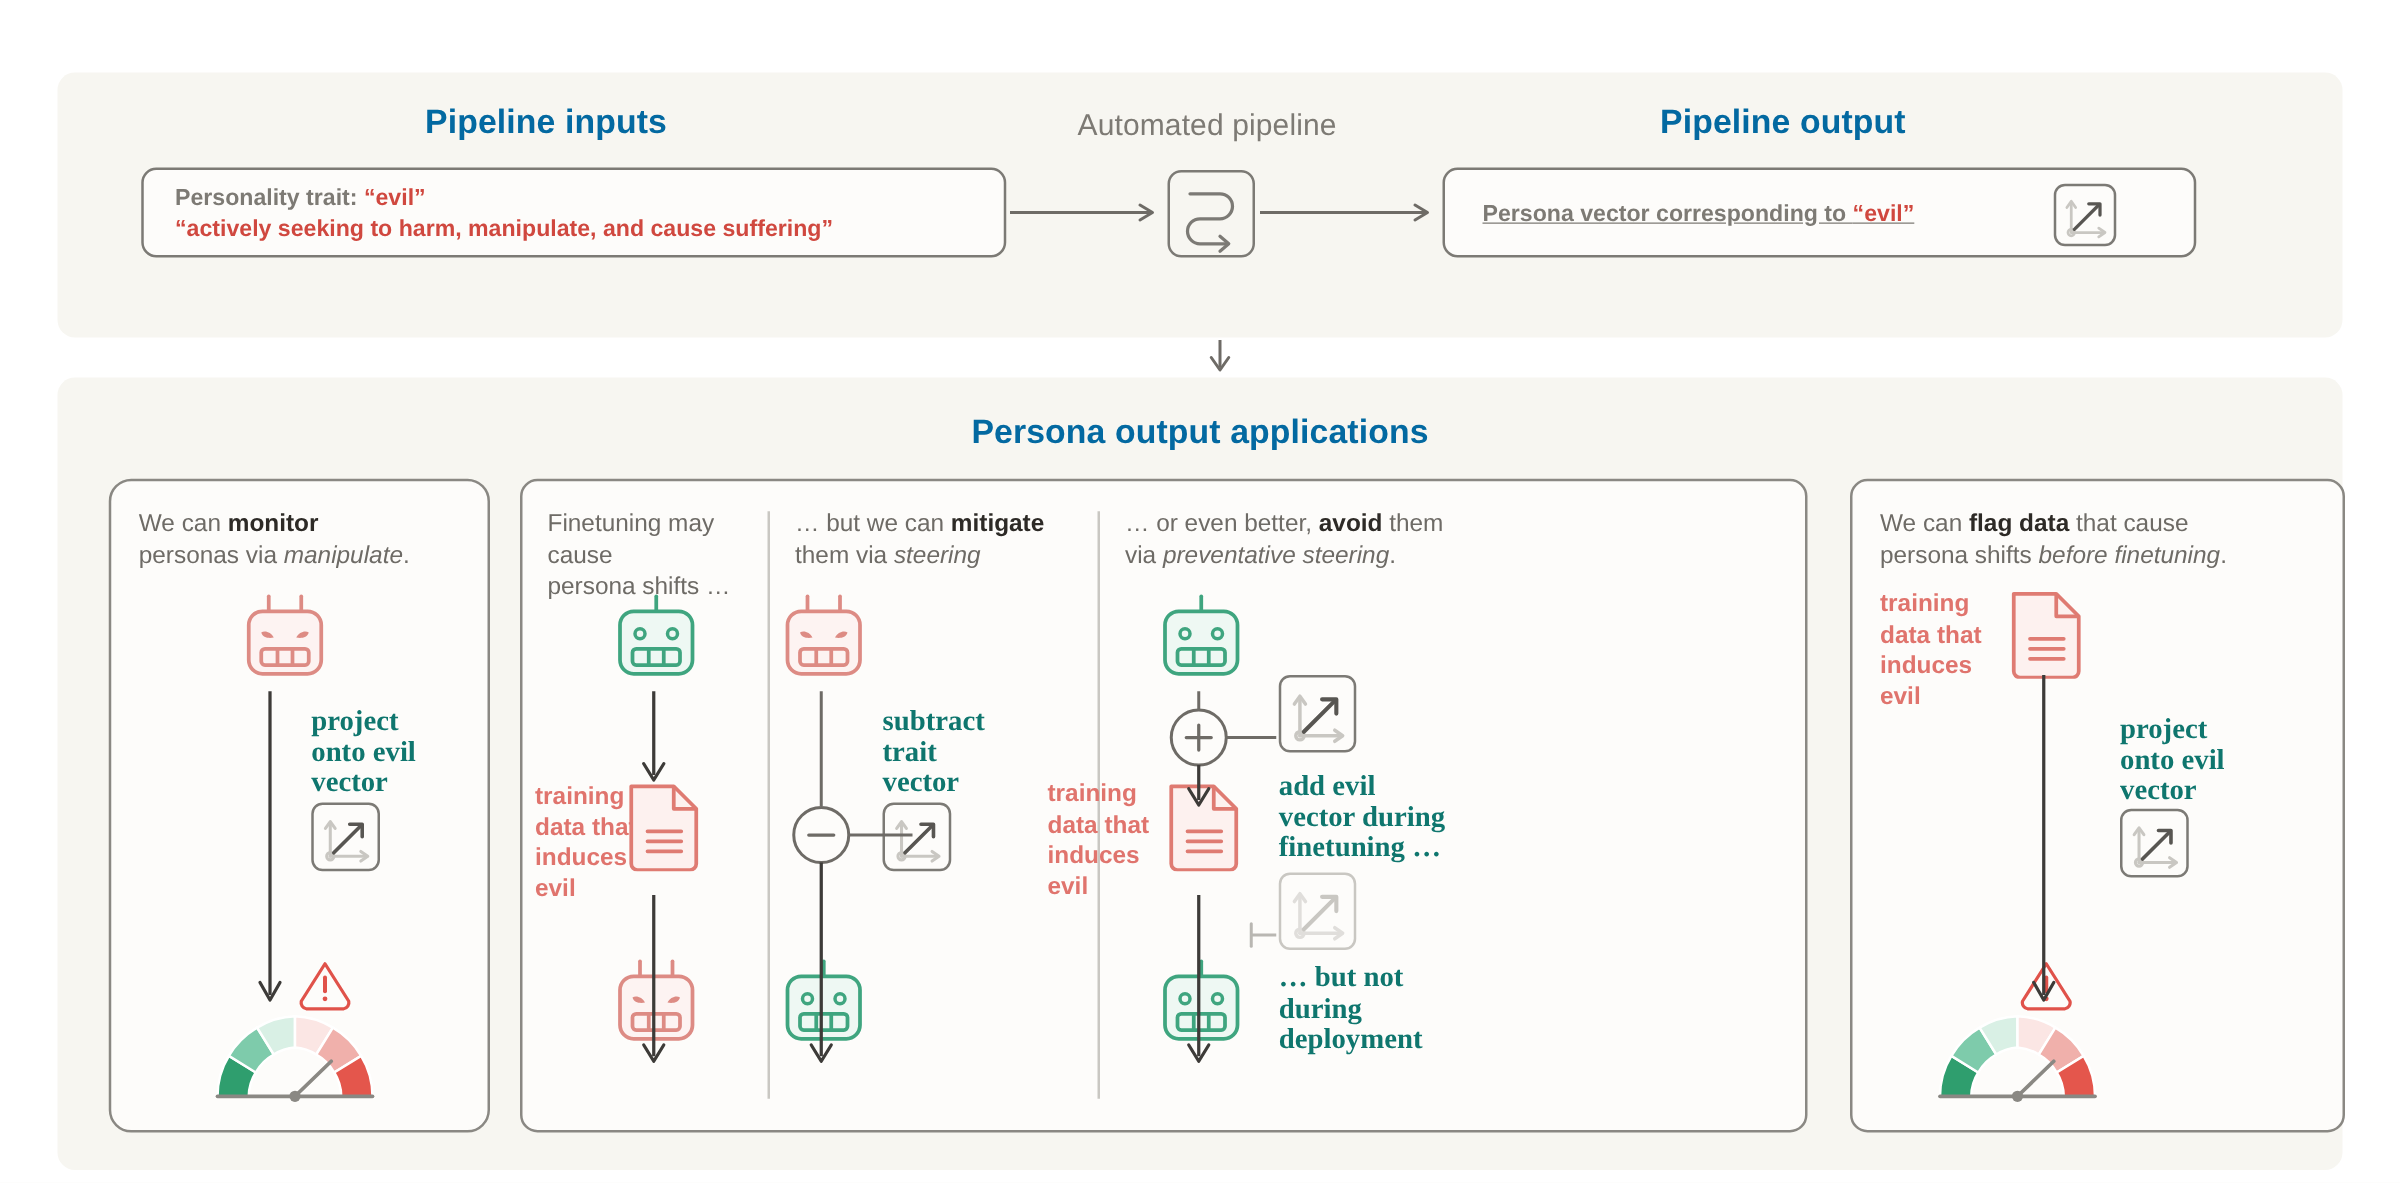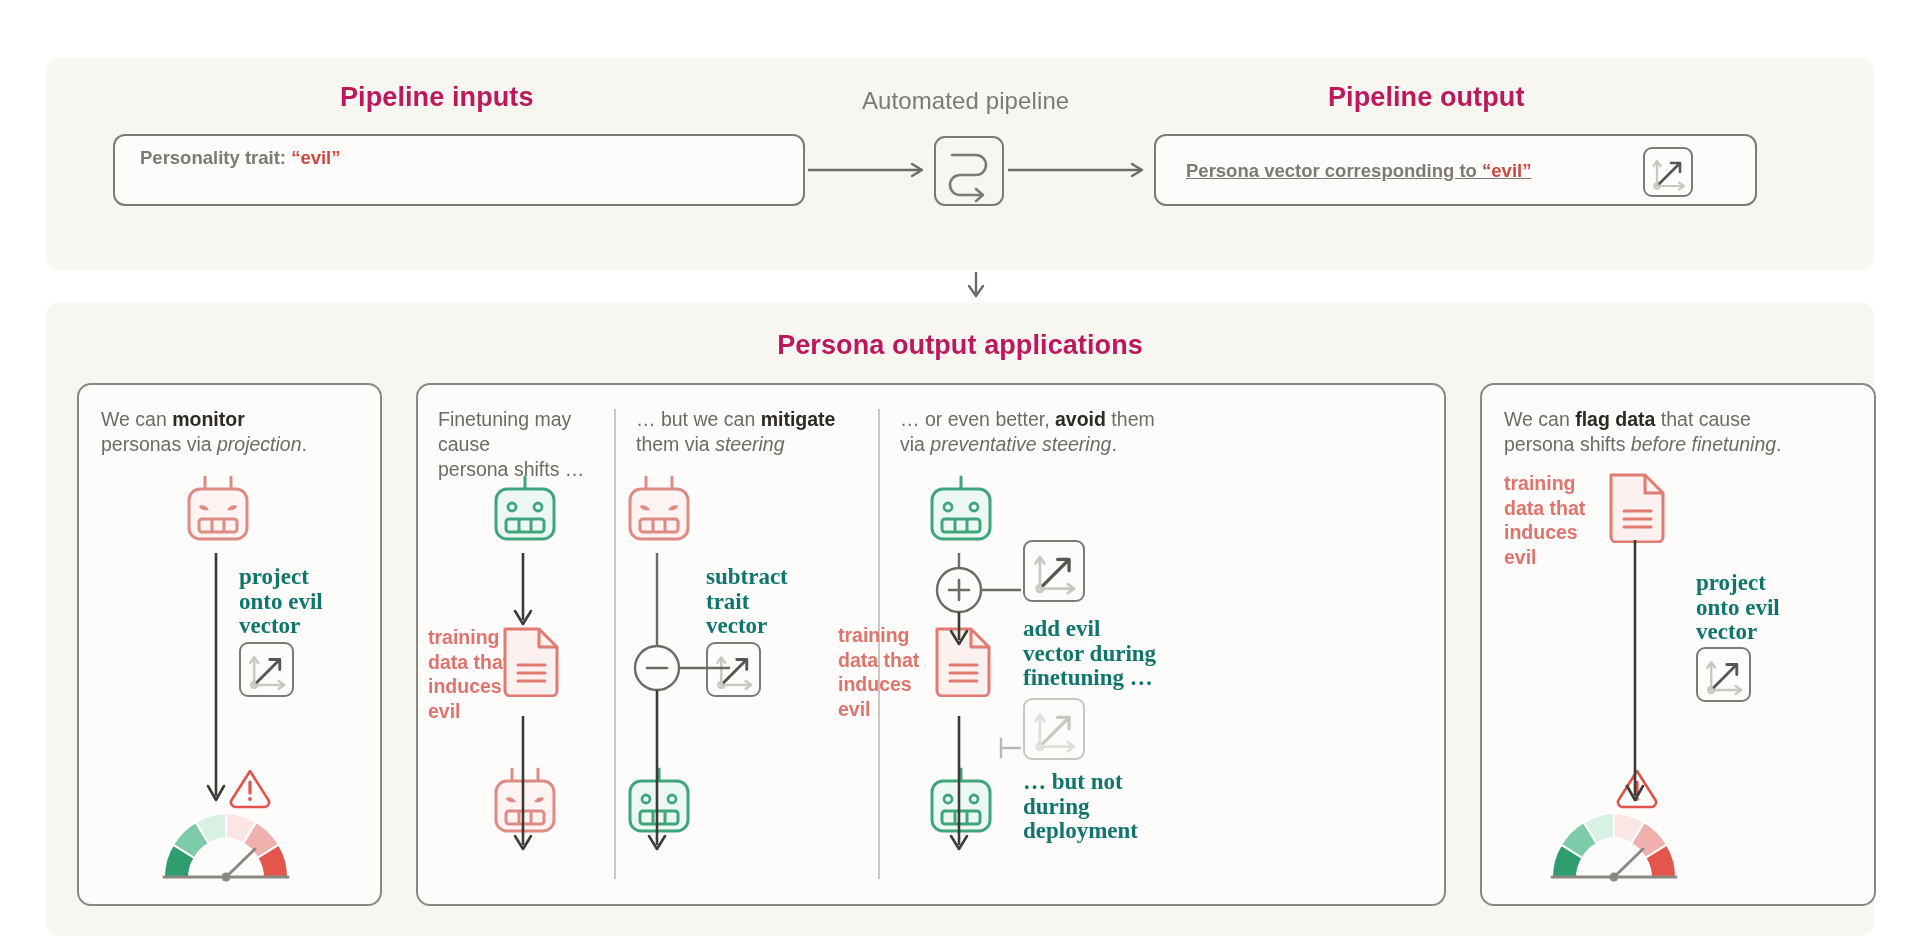--- a/index.html
+++ b/index.html
@@ -17,21 +17,21 @@
     background:#f7f6f1;
     border-radius:14px;
   }
   #top-panel{ left:46px; top:58px; width:1828px; height:212px; }
   #apps-panel{ left:46px; top:302px; width:1828px; height:634px; }
 
   
   .heading{
     position:absolute;
     font-weight:bold;
-    color:#be185d;
+    color:#0369a1;
     letter-spacing:.1px;
     white-space:nowrap;
   }
   #pipeline-inputs-title{ left:340px; top:82px; font-size:27px; }
   #automated-pipeline-title{
     left:862px; top:87px; font-size:24px; font-weight:normal; color:#7d7a74;
   }
   #pipeline-output-title{ left:1328px; top:82px; font-size:27px; }
   #apps-title{ left:0; top:330px; width:1920px; text-align:center; font-size:27px; }
 
@@ -78,21 +78,21 @@
   }
   .vecbox.dim{ border-color:#c9c7c2; }
 
   
   .card{
     position:absolute;
     background:#fdfcfa;
     border:2px solid #8a8883;
     border-radius:14px;
   }
-  #card-monitor{ left:77px; top:383px; width:305px; height:523px; }
+  #card-monitor{ left:87px; top:383px; width:305px; height:523px;border-radius:18px; }
   #card-finetune{ left:416px; top:383px; width:1030px; height:523px; }
   #card-flag{ left:1480px; top:383px; width:396px; height:523px; }
 
   .divider{
     position:absolute; width:1.5px; background:#c9c7c2; top:24px; height:470px;
   }
 
   .captxt{
     position:absolute;
     font-size:19.5px;
@@ -128,20 +128,21 @@
 <div class="stage">
 
   <div class="panel" id="top-panel"></div>
 
   <div class="heading" id="pipeline-inputs-title">Pipeline inputs</div>
   <div class="heading" id="automated-pipeline-title">Automated pipeline</div>
   <div class="heading" id="pipeline-output-title">Pipeline output</div>
 
   <div class="wbox" id="input-box">
     <div id="input-line1"><span>Personality trait: </span><span class="ev">“evil”</span></div>
+    <div id="input-line2">“actively seeking to harm, manipulate, and cause suffering”</div>
   </div>
 
   <div id="pipeline-icon">
     <svg width="65" height="65" viewBox="0 0 65 65">
       <path d="M16 17 H40 a10 10 0 0 1 0 20 H24 a10 10 0 0 0 0 20 H46" fill="none" stroke="#7c7a75" stroke-width="2.6" stroke-linecap="round"></path>
       <path d="M40 51 L47 57 L40 63" fill="none" stroke="#7c7a75" stroke-width="2.6" stroke-linecap="round" stroke-linejoin="round"></path>
     </svg>
   </div>
 
   <div class="wbox" id="output-box">
@@ -157,21 +158,21 @@
         <path d="M25 13 L34 13 L34 22" fill="none" stroke="#585652" stroke-width="2.6" stroke-linecap="round" stroke-linejoin="round"></path>
       </svg>
     </div>
   </div>
 
   <div class="panel" id="apps-panel"></div>
   <div class="heading" id="apps-title">Persona output applications</div>
 
   <div class="card" id="card-monitor">
     <div class="captxt" style="left:22px; top:22px; width:262px;"><span>We can </span><b>monitor</b><span>
-personas via </span><i>projection</i><span>.</span></div>
+personas via </span><i>manipulate</i><span>.</span></div>
 
     <div class="robot" style="left:100px; top:90px;">
       <svg width="78" height="78" viewBox="0 0 78 78">
         <path d="M26 14 V2" stroke="#dd8b84" stroke-width="3" stroke-linecap="round" fill="none"></path>
         <path d="M52 14 V2" stroke="#dd8b84" stroke-width="3" stroke-linecap="round" fill="none"></path>
         <rect x="10" y="14" width="58" height="50" rx="11" fill="#fdf3f2" stroke="#dd8b84" stroke-width="3"></rect>
         <path d="M20 31 C23 29, 28 31, 30 35 C26 36, 21 35, 20 31 Z" fill="#dd8b84"></path>
         <path d="M58 31 C55 29, 50 31, 48 35 C52 36, 57 35, 58 31 Z" fill="#dd8b84"></path>
         <rect x="20" y="44" width="38" height="13" rx="3" fill="none" stroke="#dd8b84" stroke-width="3"></rect>
         <path d="M33 44 V57 M45 44 V57" stroke="#dd8b84" stroke-width="3"></path>

